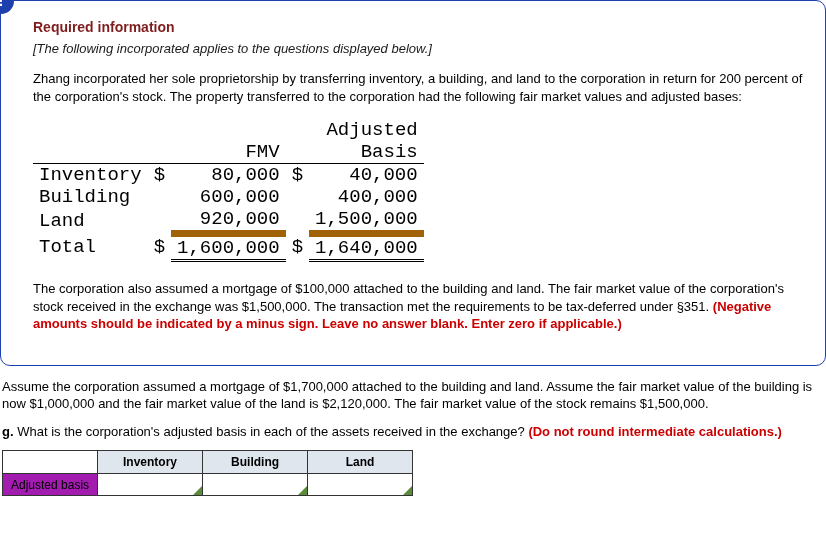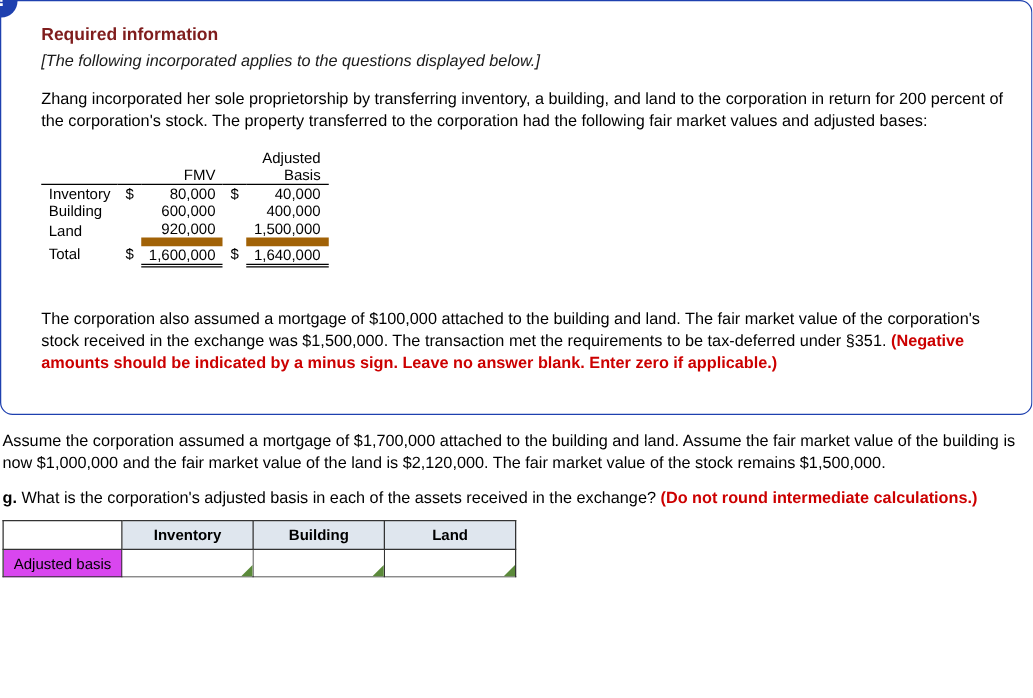--- a/index.html
+++ b/index.html
@@ -43,24 +43,24 @@
   .italic-note {
     font-style: italic;
     color: #1a1a1a;
     margin-bottom: 14px;
   }
   .paragraph {
     line-height: 1.35;
     margin-bottom: 14px;
   }
   .mono-table {
-    font-family: Liberation Sans, sans-serif;
+    font-family: Liberation Mono, monospace;
     border-collapse: collapse;
-    margin-bottom: 32px;
-    font-size: 12px;
+    margin-bottom: 18px;
+    font-size: 19px;
   }
   .mono-table td {
     padding: 0 6px;
     white-space: pre;
   }
   .mono-table .hdr td {
     border-bottom: 1px solid #000;
   }
   .mono-table .underline td.num {
     border-bottom: 7px solid #a16207;
@@ -97,21 +97,21 @@
     padding: 4px 10px;
     text-align: center;
   }
   .answer-table td {
     background: #fff;
     padding: 0;
     width: 105px;
     height: 22px;
   }
   .answer-table .row-label {
-    background: #d946ef;
+    background: #a21caf;
     font-weight: 400;
     padding: 3px 8px;
     white-space: nowrap;
     width: auto;
   }
   .answer-table td input {
     width: 100%;
     height: 100%;
     border: none;
     outline: none;

